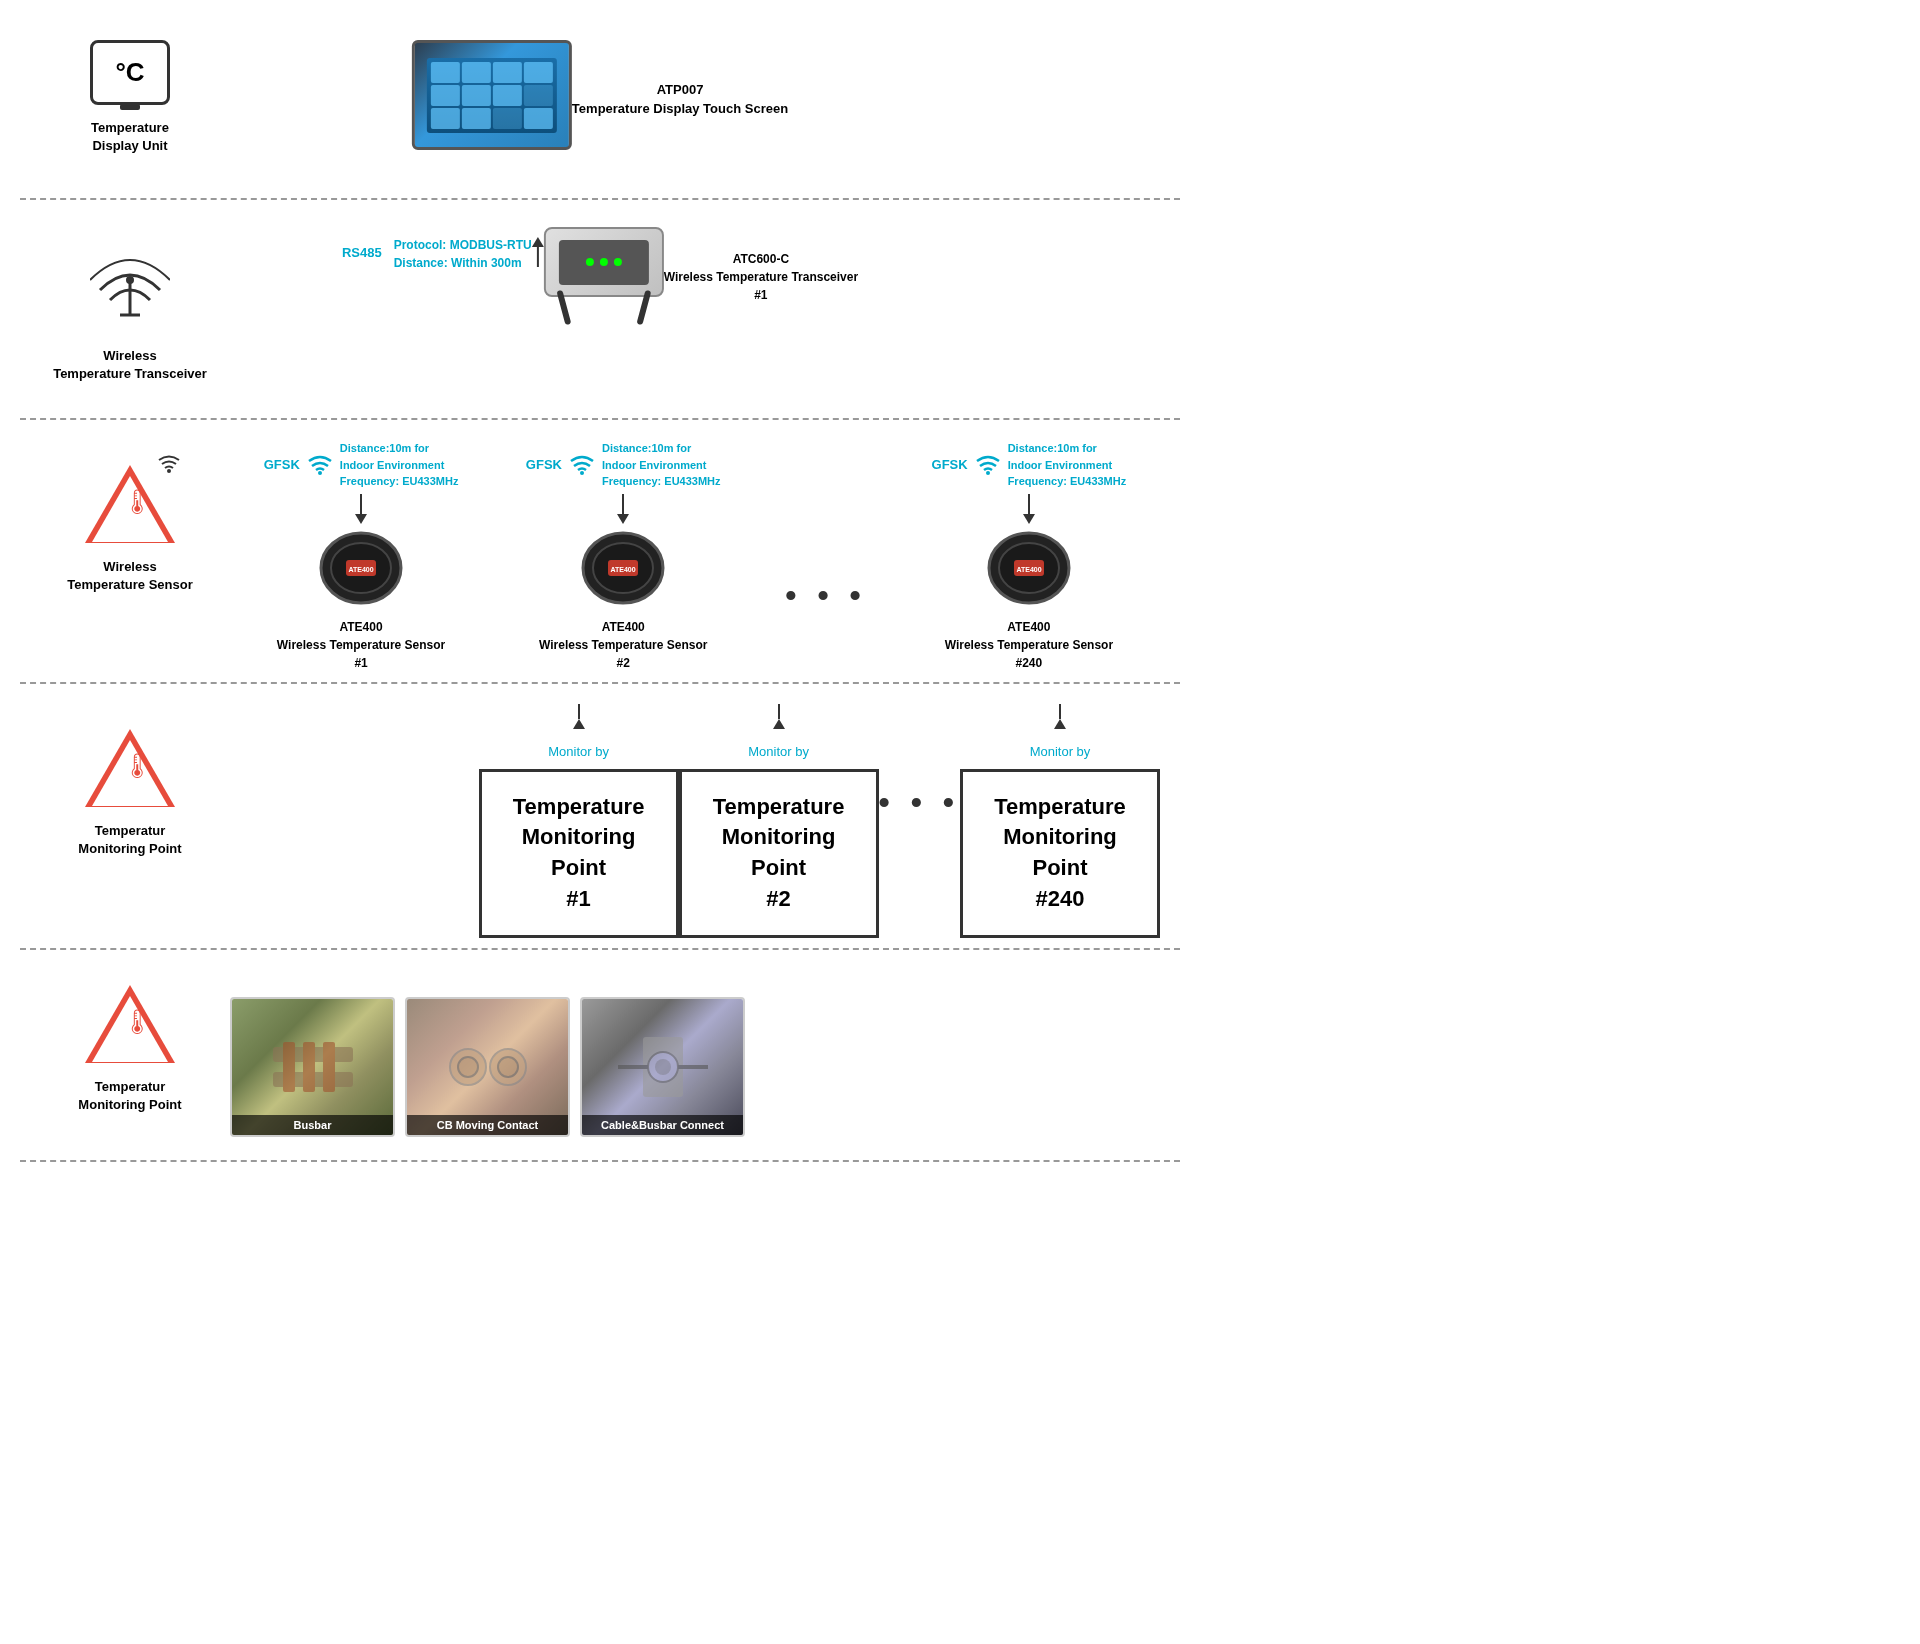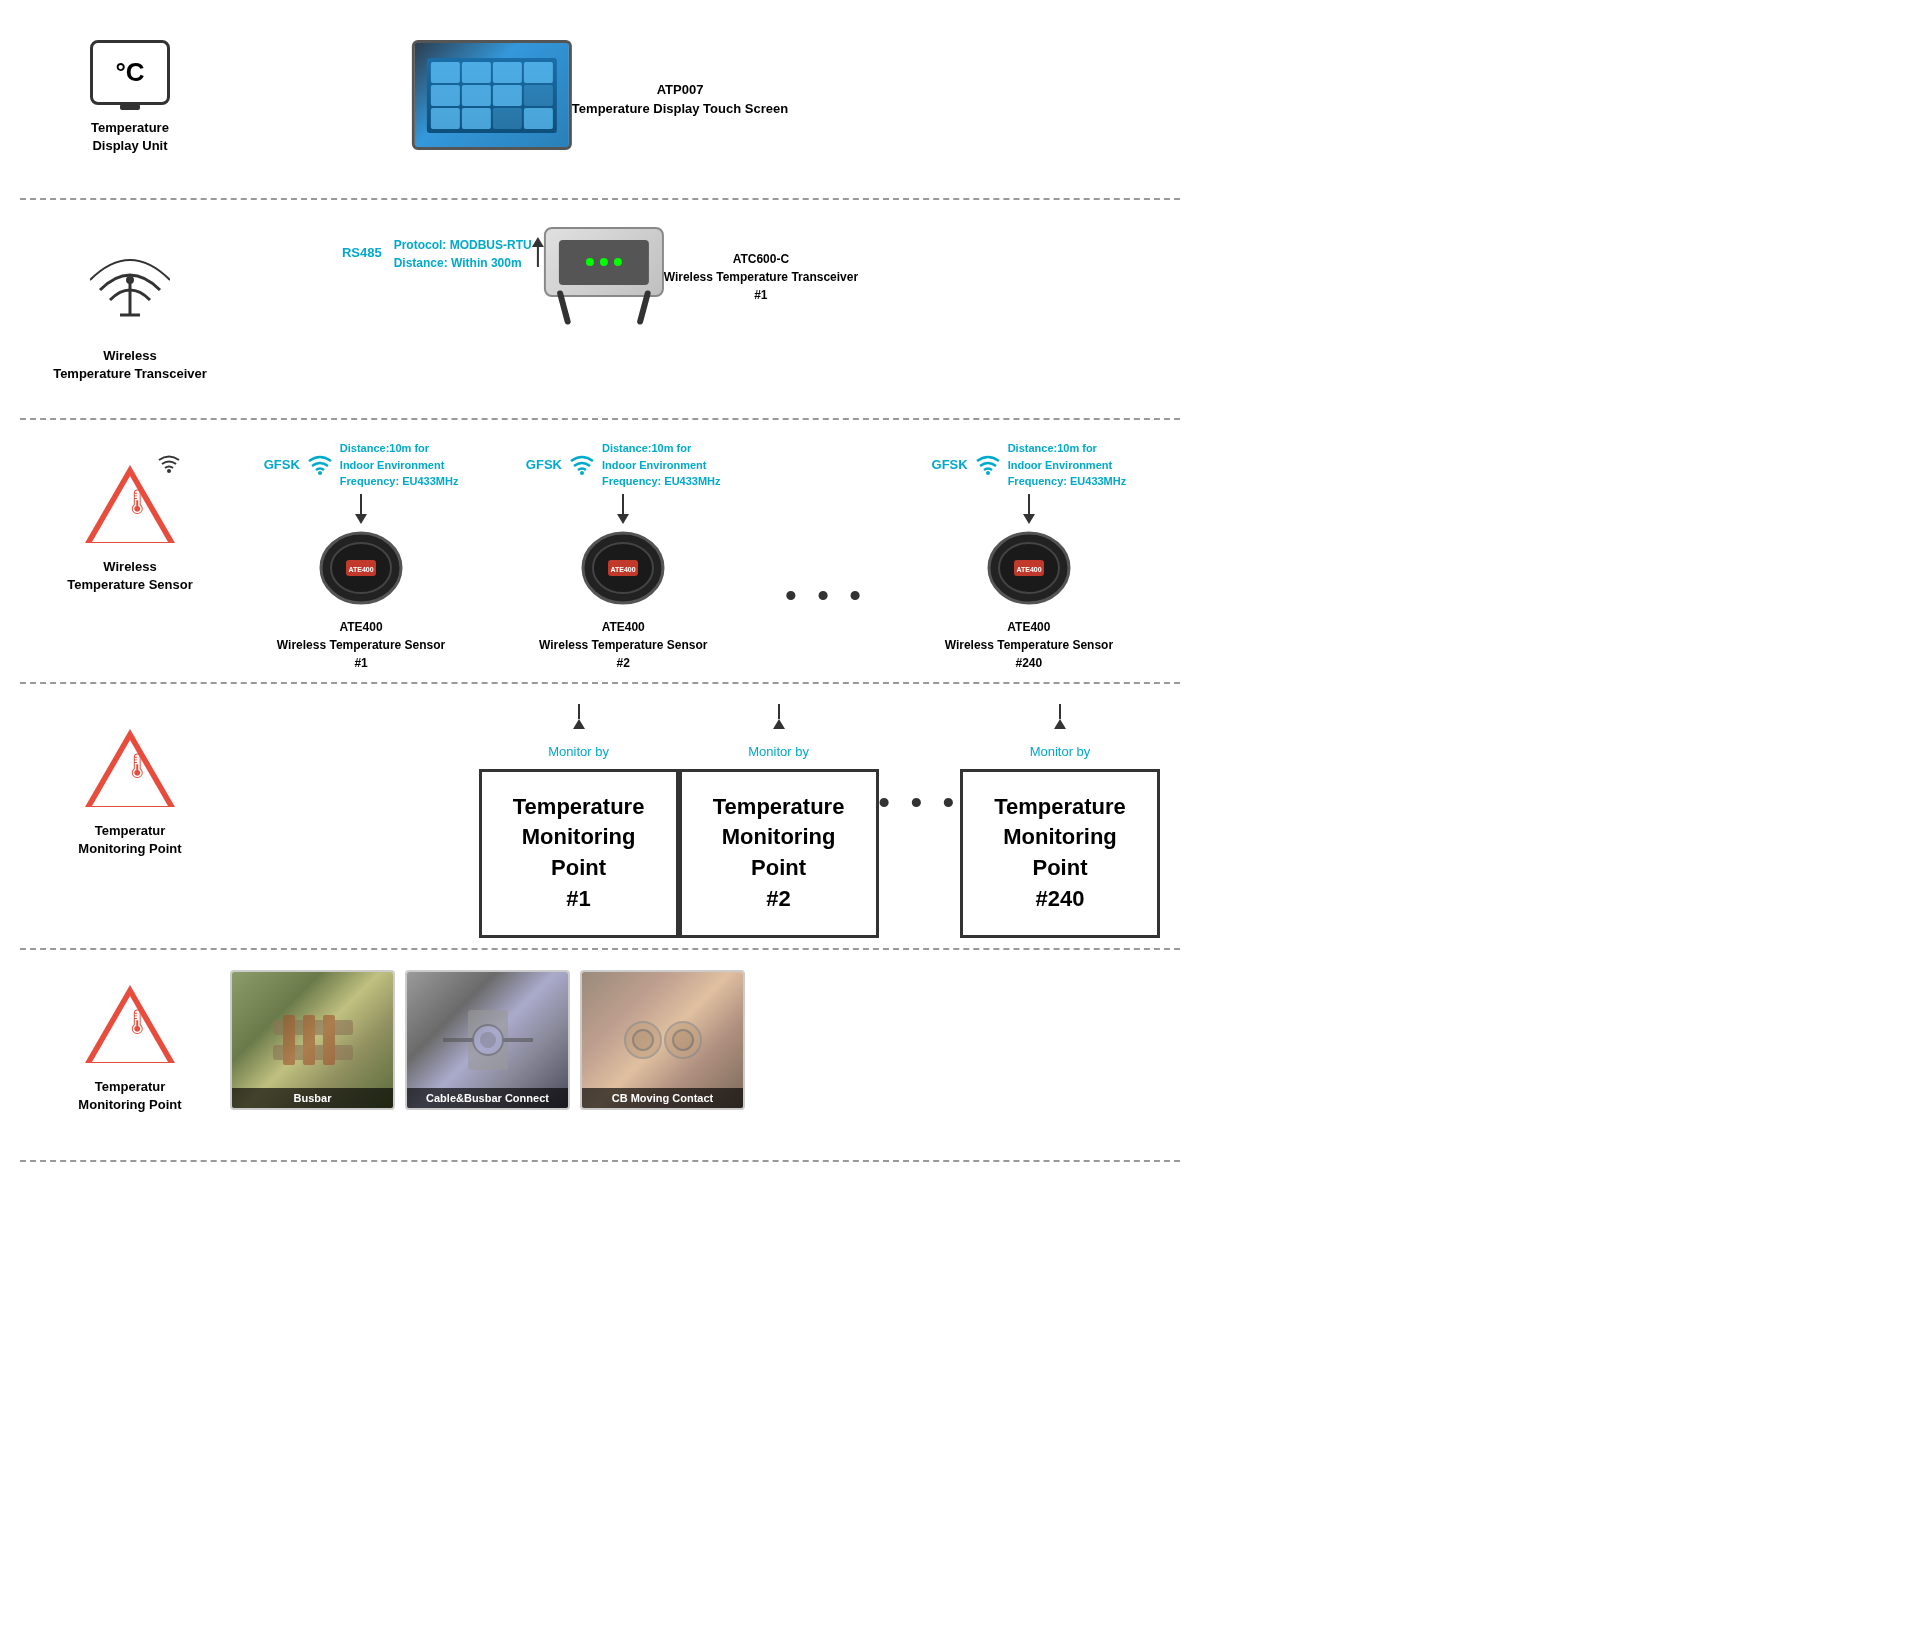--- a/index.html
+++ b/index.html
@@ -416,20 +416,21 @@
       margin-left: 30px;
       margin-top: 10px;
     }
 
     .photos-group {
       display: flex;
       justify-content: flex-start;
       flex: 1;
       margin-left: 20px;
       gap: 10px;
+      margin-top: 27px;
     }
 
     .photo-card {
       width: 165px;
       height: 140px;
       border-radius: 4px;
       overflow: hidden;
       position: relative;
       border: 2px solid #ccc;
     }
@@ -819,44 +820,44 @@
             <rect x="20" y="15" width="12" height="50" rx="2" fill="#A0522D"></rect>
             <rect x="40" y="15" width="12" height="50" rx="2" fill="#A0522D"></rect>
             <rect x="60" y="15" width="12" height="50" rx="2" fill="#A0522D"></rect>
           </svg>
         </div>
         <div class="photo-label-bar">Busbar</div>
       </div>
 
 
       <div class="photo-card">
+        <div class="photo-bg photo-cbmoving">
+          <svg width="100" height="80" viewBox="0 0 100 80" opacity="0.6">
+            <circle cx="30" cy="40" r="18" fill="#c0a080" stroke="#888" stroke-width="2"></circle>
+            <circle cx="30" cy="40" r="10" fill="#b09070" stroke="#666" stroke-width="2"></circle>
+            <circle cx="70" cy="40" r="18" fill="#c0a080" stroke="#888" stroke-width="2"></circle>
+            <circle cx="70" cy="40" r="10" fill="#b09070" stroke="#666" stroke-width="2"></circle>
+          </svg>
+        </div>
+        <div class="photo-label-bar">CB Moving Contact</div>
+      </div>
+
+      <div class="photo-card">
         <div class="photo-bg photo-cablebus">
           <svg width="100" height="80" viewBox="0 0 100 80" opacity="0.6">
             <rect x="30" y="10" width="40" height="60" rx="3" fill="#9A9A9A"></rect>
             <circle cx="50" cy="40" r="15" fill="#aaaacc" stroke="#666" stroke-width="2"></circle>
             <circle cx="50" cy="40" r="8" fill="#888899"></circle>
             <line x1="5" y1="40" x2="35" y2="40" stroke="#555" stroke-width="4"></line>
             <line x1="65" y1="40" x2="95" y2="40" stroke="#555" stroke-width="4"></line>
           </svg>
         </div>
         <div class="photo-label-bar">Cable&amp;Busbar Connect</div>
       </div>
 
-      <div class="photo-card">
-        <div class="photo-bg photo-cbmoving">
-          <svg width="100" height="80" viewBox="0 0 100 80" opacity="0.6">
-            <circle cx="30" cy="40" r="18" fill="#c0a080" stroke="#888" stroke-width="2"></circle>
-            <circle cx="30" cy="40" r="10" fill="#b09070" stroke="#666" stroke-width="2"></circle>
-            <circle cx="70" cy="40" r="18" fill="#c0a080" stroke="#888" stroke-width="2"></circle>
-            <circle cx="70" cy="40" r="10" fill="#b09070" stroke="#666" stroke-width="2"></circle>
-          </svg>
-        </div>
-        <div class="photo-label-bar">CB Moving Contact</div>
-      </div>
-
 
     </div>
 
   </div>
 
   <div style="border-bottom: 2px dashed #999; margin-top: 10px;"></div>
 
 </div>
 
 </body></html>

